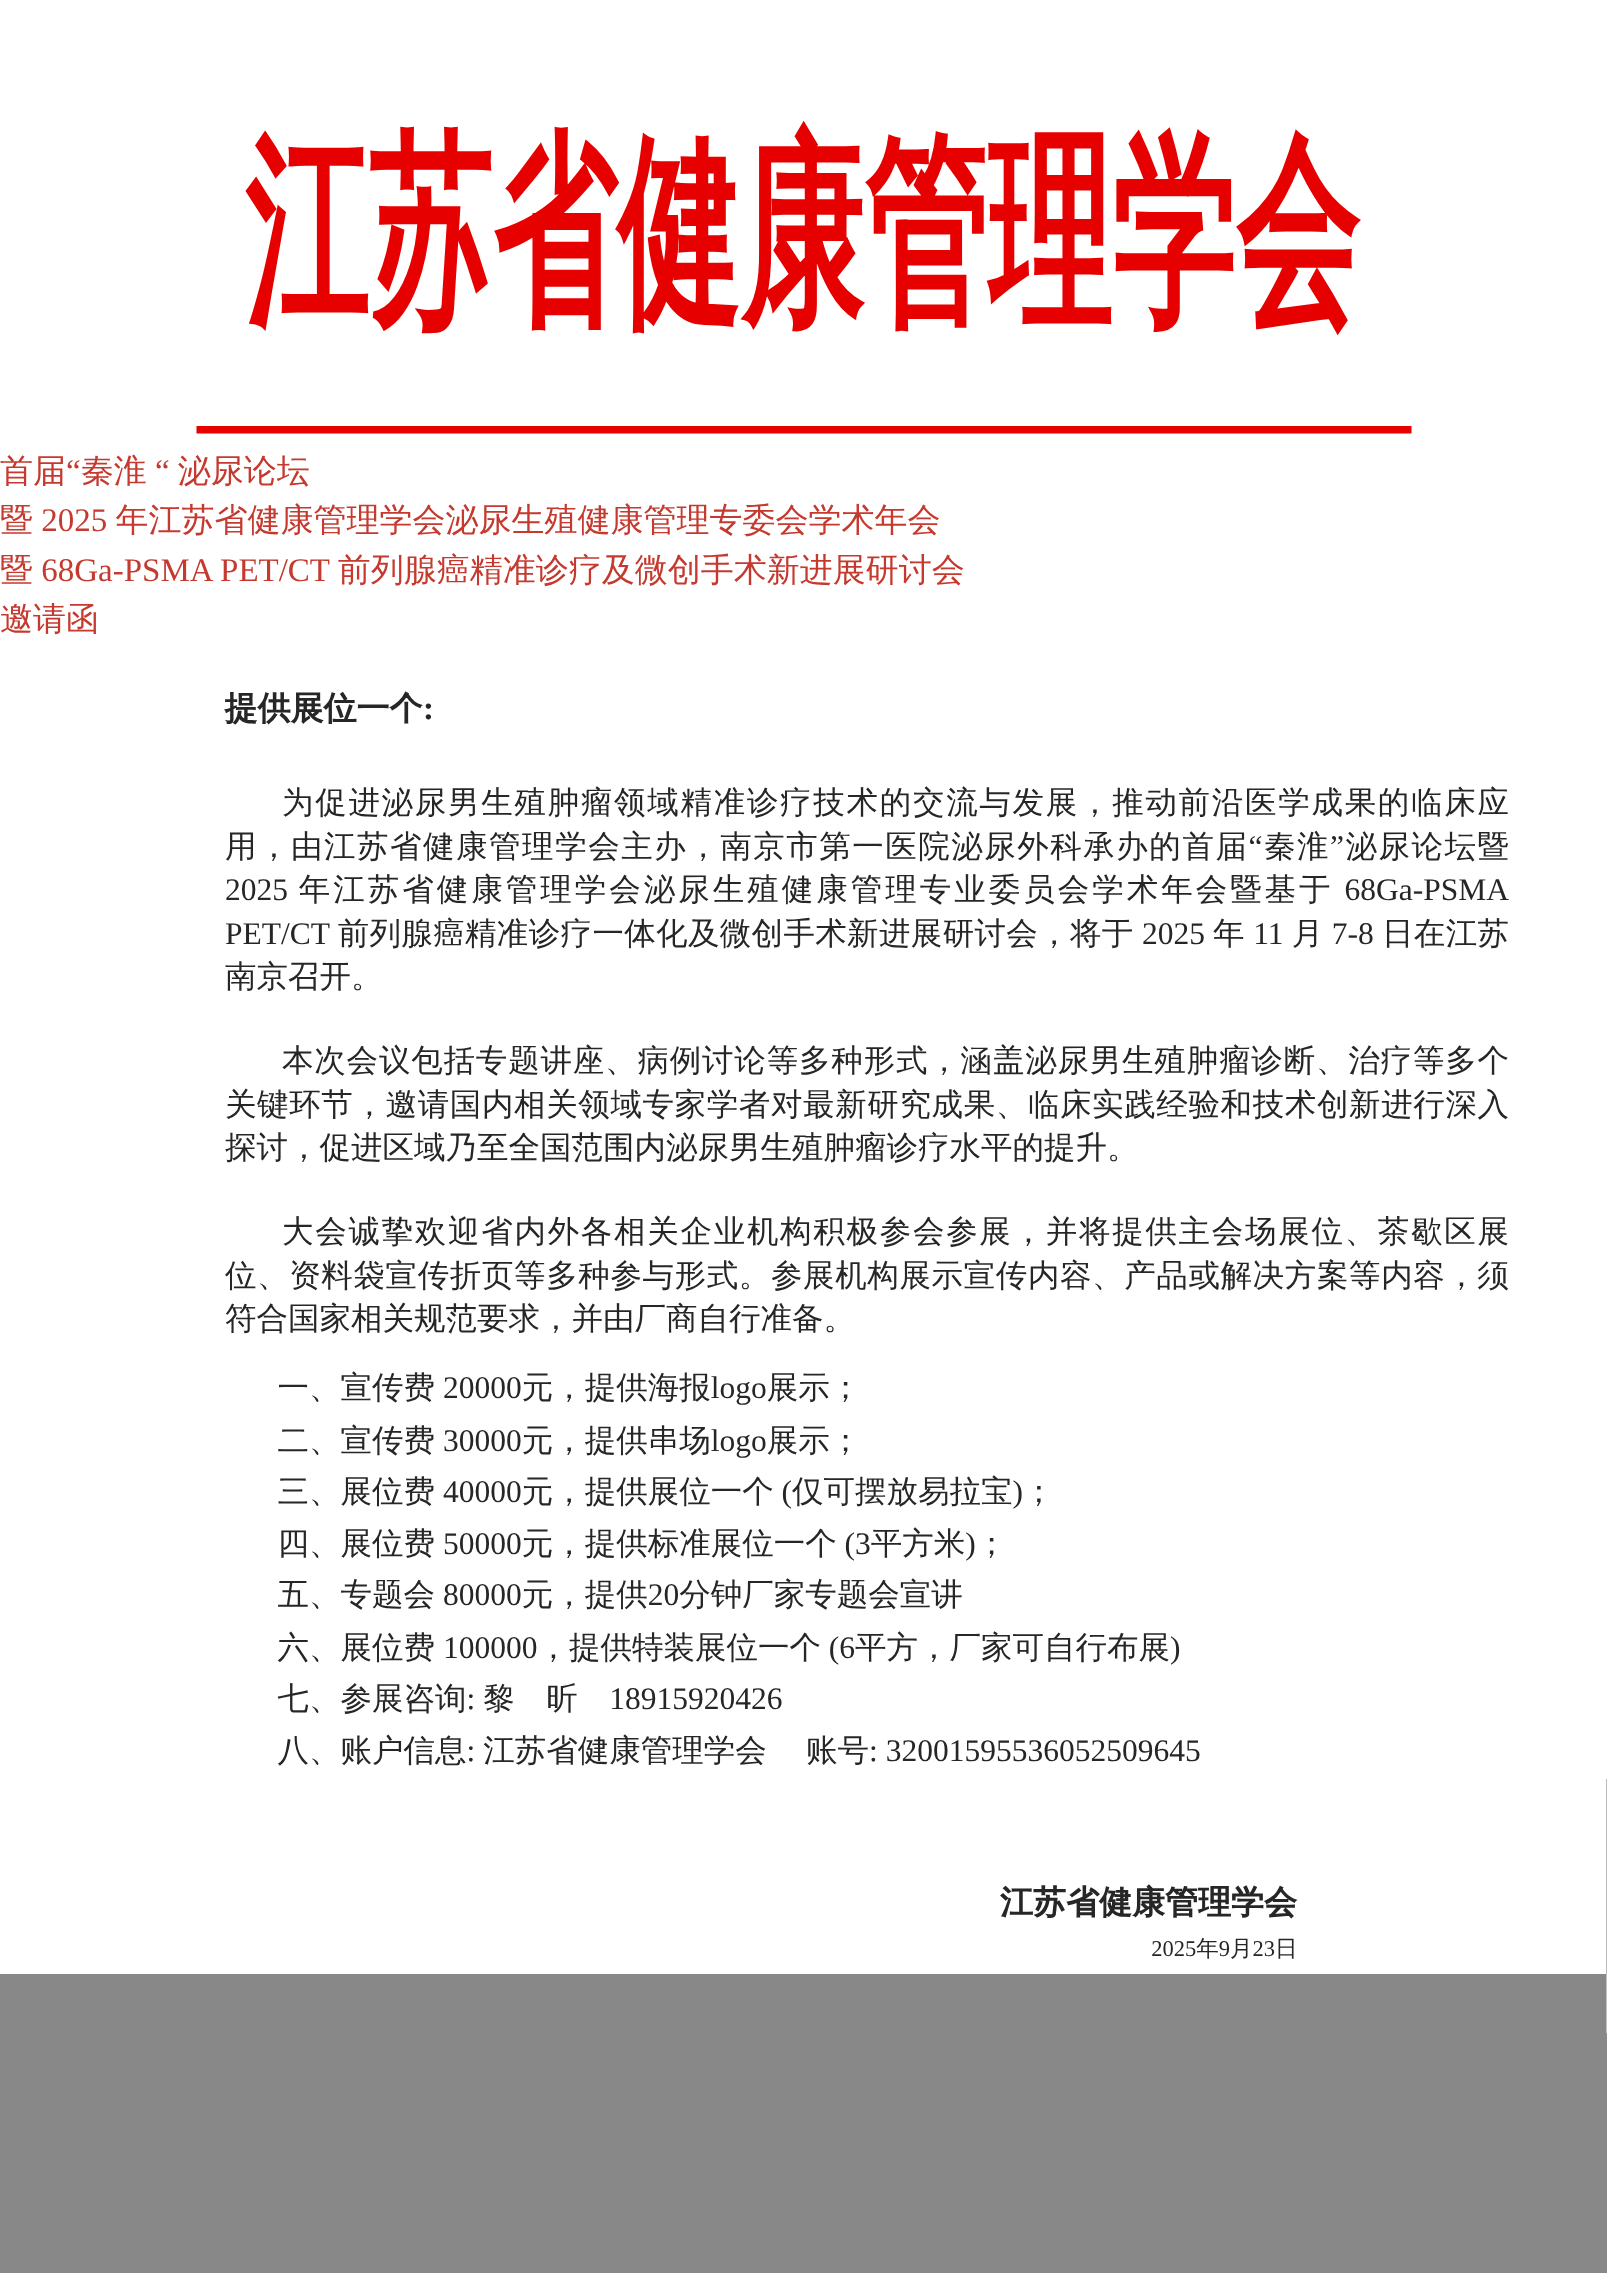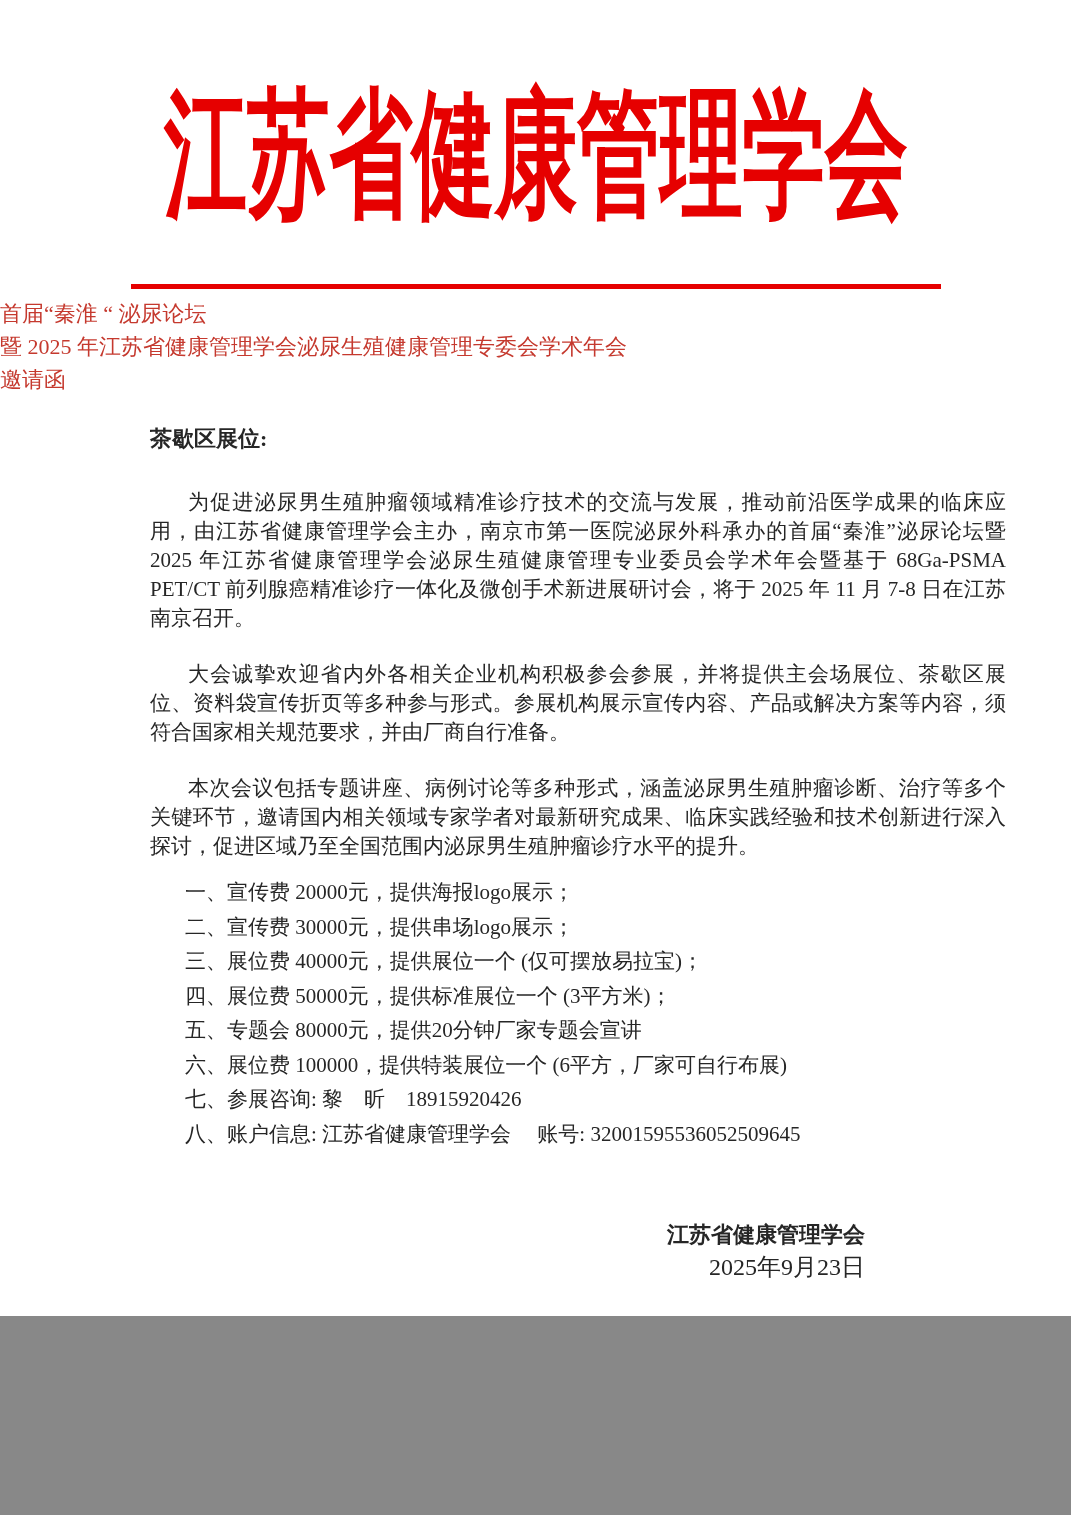--- a/index.html
+++ b/index.html
@@ -87,48 +87,49 @@
     text-align: right;
     padding-right: 206px;
   }
   .sign-org {
     font-size: 22px;
     line-height: 32px;
     font-weight: 700;
   }
   .sign-date {
     margin-top: 0;
-    font-size: 24px;
+    font-size: 15px;
     line-height: 32px;
     font-weight: 400;
   }
 </style>
 </head>
 <body>
 
 <div class="page">
 
   <div class="letterhead">
     <span class="letterhead-text">江苏省健康管理学会</span>
   </div>
 
   <div class="red-rule"></div>
 
   <div class="title-block">
     <div class="title-line">首届“秦淮 “ 泌尿论坛</div>
     <div class="title-line">暨 2025 年江苏省健康管理学会泌尿生殖健康管理专委会学术年会</div>
+    <div class="title-line">暨 68Ga-PSMA PET/CT 前列腺癌精准诊疗及微创手术新进展研讨会</div>
     <div class="title-line">邀请函</div>
   </div>
 
-  <div class="salutation">茶歇区展位:</div>
+  <div class="salutation">提供展位一个:</div>
 
   <div class="content">
     <p class="para">为促进泌尿男生殖肿瘤领域精准诊疗技术的交流与发展，推动前沿医学成果的临床应用，由江苏省健康管理学会主办，南京市第一医院泌尿外科承办的首届“秦淮”泌尿论坛暨 2025 年江苏省健康管理学会泌尿生殖健康管理专业委员会学术年会暨基于 68Ga-PSMA PET/CT 前列腺癌精准诊疗一体化及微创手术新进展研讨会，将于 2025 年 11 月 7-8 日在江苏南京召开。</p>
+    <p class="para">本次会议包括专题讲座、病例讨论等多种形式，涵盖泌尿男生殖肿瘤诊断、治疗等多个关键环节，邀请国内相关领域专家学者对最新研究成果、临床实践经验和技术创新进行深入探讨，促进区域乃至全国范围内泌尿男生殖肿瘤诊疗水平的提升。</p>
     <p class="para">大会诚挚欢迎省内外各相关企业机构积极参会参展，并将提供主会场展位、茶歇区展位、资料袋宣传折页等多种参与形式。参展机构展示宣传内容、产品或解决方案等内容，须符合国家相关规范要求，并由厂商自行准备。</p>
-    <p class="para">本次会议包括专题讲座、病例讨论等多种形式，涵盖泌尿男生殖肿瘤诊断、治疗等多个关键环节，邀请国内相关领域专家学者对最新研究成果、临床实践经验和技术创新进行深入探讨，促进区域乃至全国范围内泌尿男生殖肿瘤诊疗水平的提升。</p>
 
     <div class="fee-list">
       <div class="list-item">一、宣传费 20000元，提供海报logo展示；</div>
       <div class="list-item">二、宣传费 30000元，提供串场logo展示；</div>
       <div class="list-item">三、展位费 40000元，提供展位一个 (仅可摆放易拉宝)；</div>
       <div class="list-item">四、展位费 50000元，提供标准展位一个 (3平方米)；</div>
       <div class="list-item">五、专题会 80000元，提供20分钟厂家专题会宣讲</div>
       <div class="list-item">六、展位费 100000，提供特装展位一个 (6平方，厂家可自行布展)</div>
       <div class="list-item">七、参展咨询: 黎　昕　18915920426</div>
       <div class="list-item">八、账户信息: 江苏省健康管理学会　 账号: 32001595536052509645</div>

